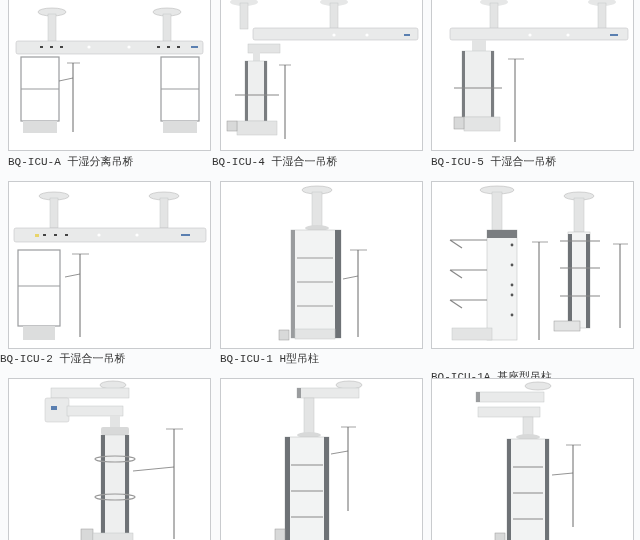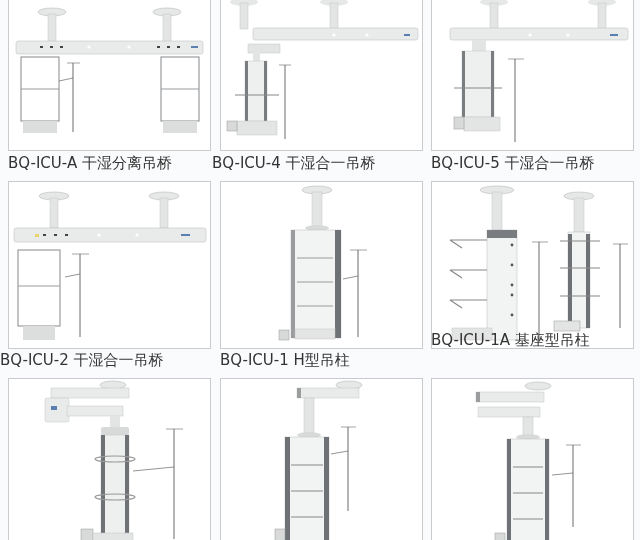--- a/index.html
+++ b/index.html
@@ -1,19 +1,19 @@
 <!DOCTYPE html>
 <html><head>
 <meta charset="utf-8">
 <style>
   html, body { margin:0; padding:0; }
   body { width:640px; height:540px; background:#fafbfc; overflow:hidden; position:relative;
          font-family:"DejaVu Sans","Liberation Sans",sans-serif; }
   .card { position:absolute; width:203px; background:#ffffff; border:1px solid #c9cbce; box-sizing:border-box; overflow:hidden; }
-  .caption { position:absolute; font-size:15px; color:#333; white-space:nowrap; letter-spacing:0; }
+  .caption { position:absolute; font-size:11px; color:#333; white-space:nowrap; letter-spacing:0;font-family:Liberation Mono, monospace; }
   svg { position:absolute; left:0; top:0; }
 </style>
 </head>
 <body>
 
 <div class="card" style="left:8px; top:-2px; height:153px;">
   <svg width="203" height="153" viewBox="0 0 203 153">
     <ellipse cx="43" cy="13" rx="14" ry="4" fill="#e6e7e7" stroke="#bbb" stroke-width="0.6"></ellipse>
     <rect x="39" y="15" width="8" height="28" fill="#e3e4e4" stroke="#c4c5c6" stroke-width="0.5"></rect>
     <ellipse cx="158" cy="13" rx="14" ry="4" fill="#e6e7e7" stroke="#bbb" stroke-width="0.6"></ellipse>
@@ -165,21 +165,21 @@
     <g stroke="#888" stroke-width="1.1">
       <line x1="128" y1="59" x2="168" y2="59"></line>
         <line x1="128" y1="86" x2="168" y2="86"></line>
         <line x1="128" y1="114" x2="168" y2="114"></line>
     </g>
     <rect x="122" y="139" width="26" height="10" fill="#e3e4e4" stroke="#999" stroke-width="0.5"></rect>
     <line x1="188" y1="62" x2="188" y2="146" stroke="#444" stroke-width="0.8"></line>
     <line x1="181" y1="62" x2="196" y2="62" stroke="#666" stroke-width="0.6"></line>
   </svg>
 </div>
-<div class="caption" style="left:431px; top:331px;">BQ-ICU-1A 基座型吊柱</div>
+<div class="caption" style="left:431px; top:369px;">BQ-ICU-1A 基座型吊柱</div>
 
 <div class="card" style="left:8px; top:378px; height:170px;">
   <svg width="203" height="170" viewBox="0 0 203 170">
     <ellipse cx="104" cy="6" rx="13" ry="4" fill="#e6e7e7" stroke="#bbb" stroke-width="0.6"></ellipse>
     <rect x="42" y="9" width="78" height="10" fill="#e9eaea" stroke="#c4c5c6" stroke-width="0.5"></rect>
     <rect x="36" y="19" width="24" height="24" rx="2" fill="#e9eaea" stroke="#c4c5c6" stroke-width="0.5"></rect>
     <rect x="42" y="27" width="6" height="4" fill="#5a7fb0"></rect>
     <rect x="58" y="27" width="56" height="10" fill="#e9eaea" stroke="#c4c5c6" stroke-width="0.5"></rect>
     <rect x="101" y="37" width="10" height="12" fill="#e3e4e4"></rect>
     <rect x="92" y="48" width="28" height="8" rx="2" fill="#d8d9d9"></rect>

